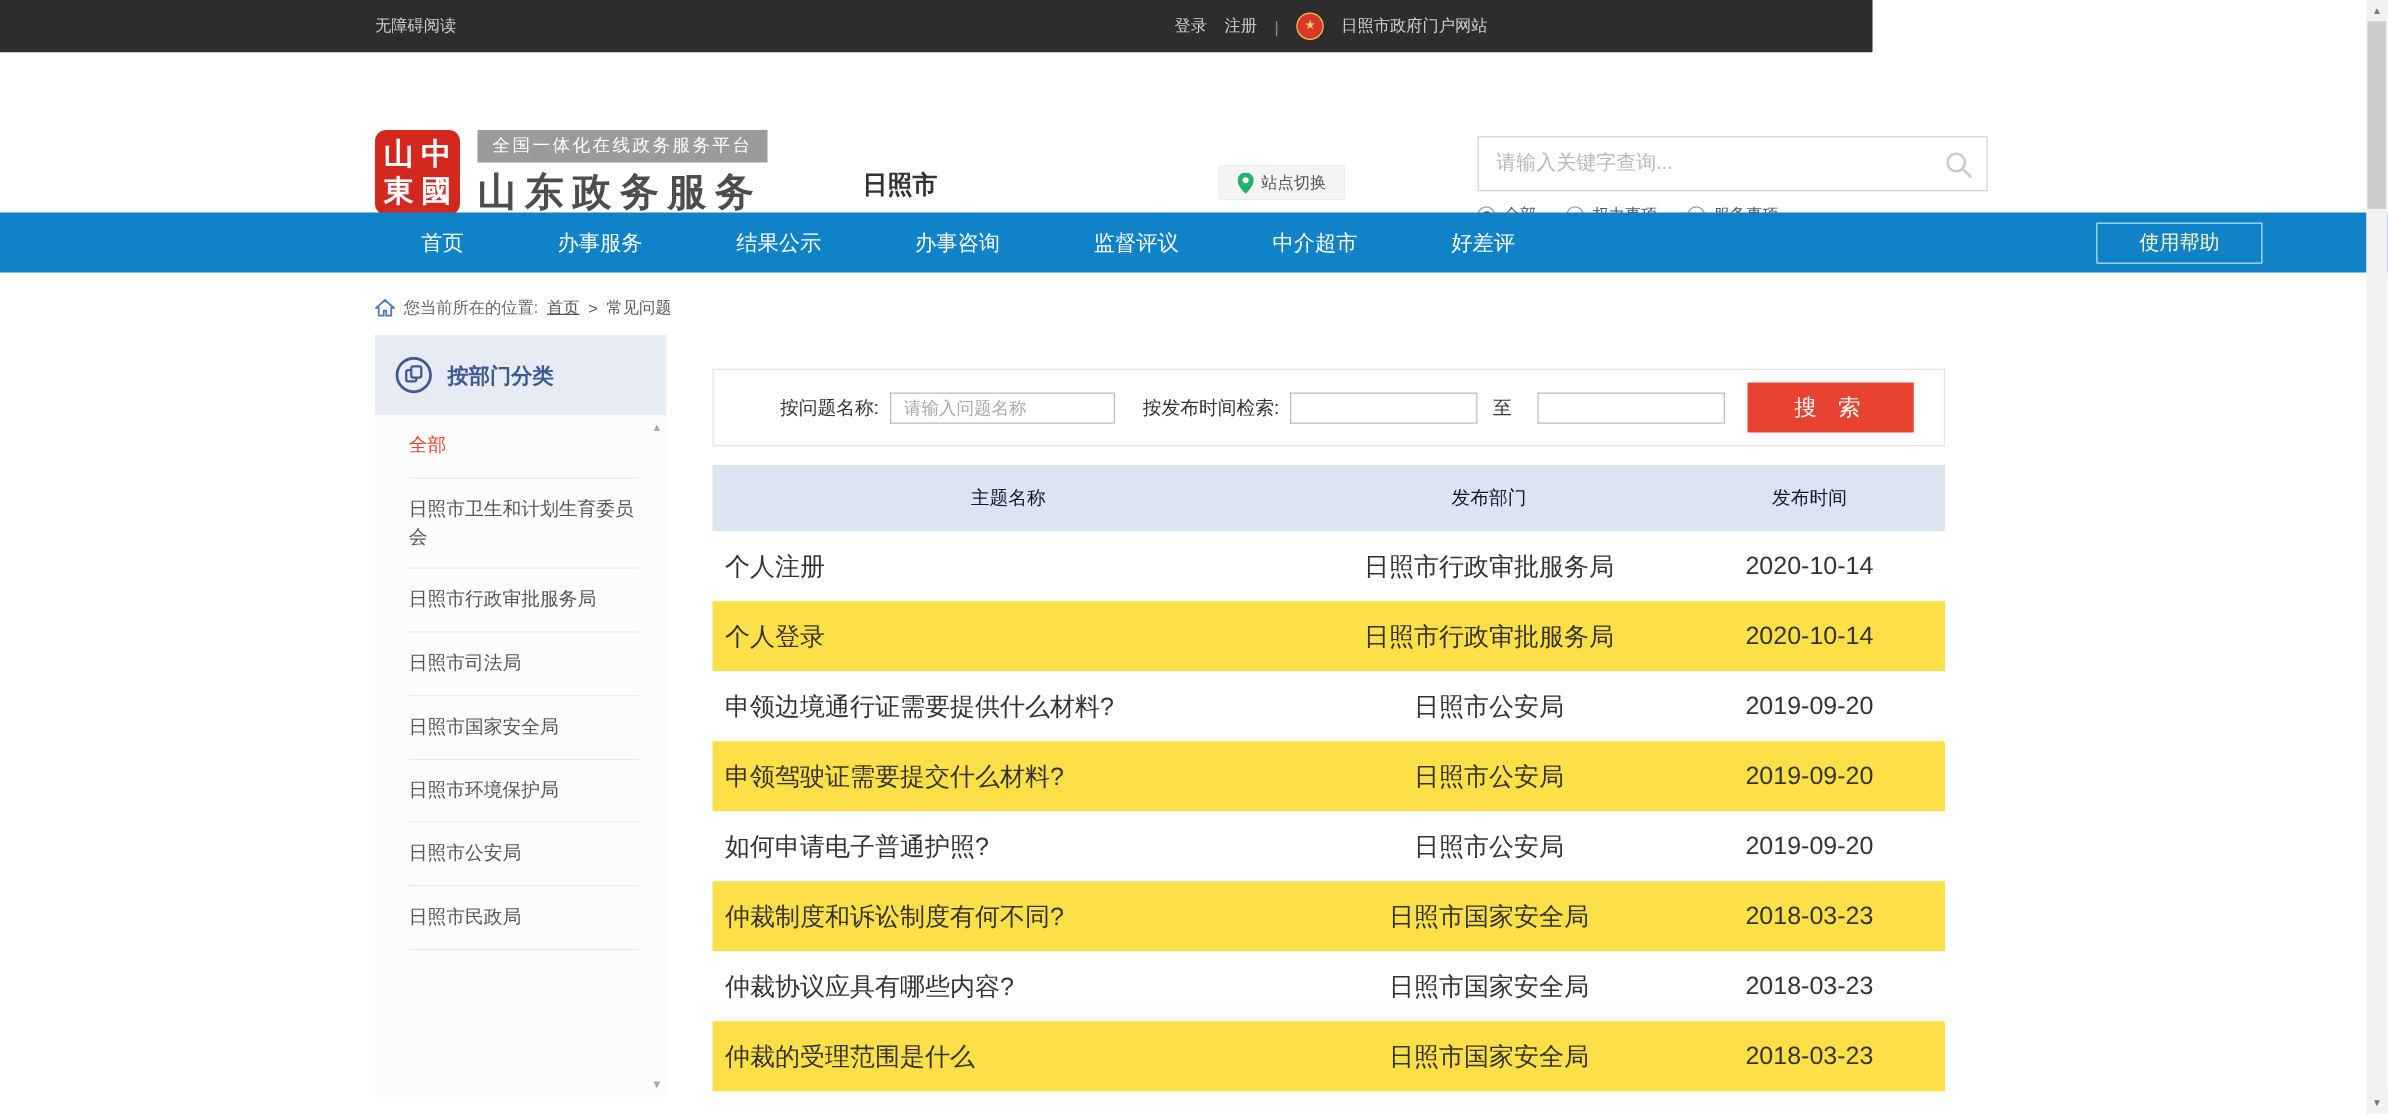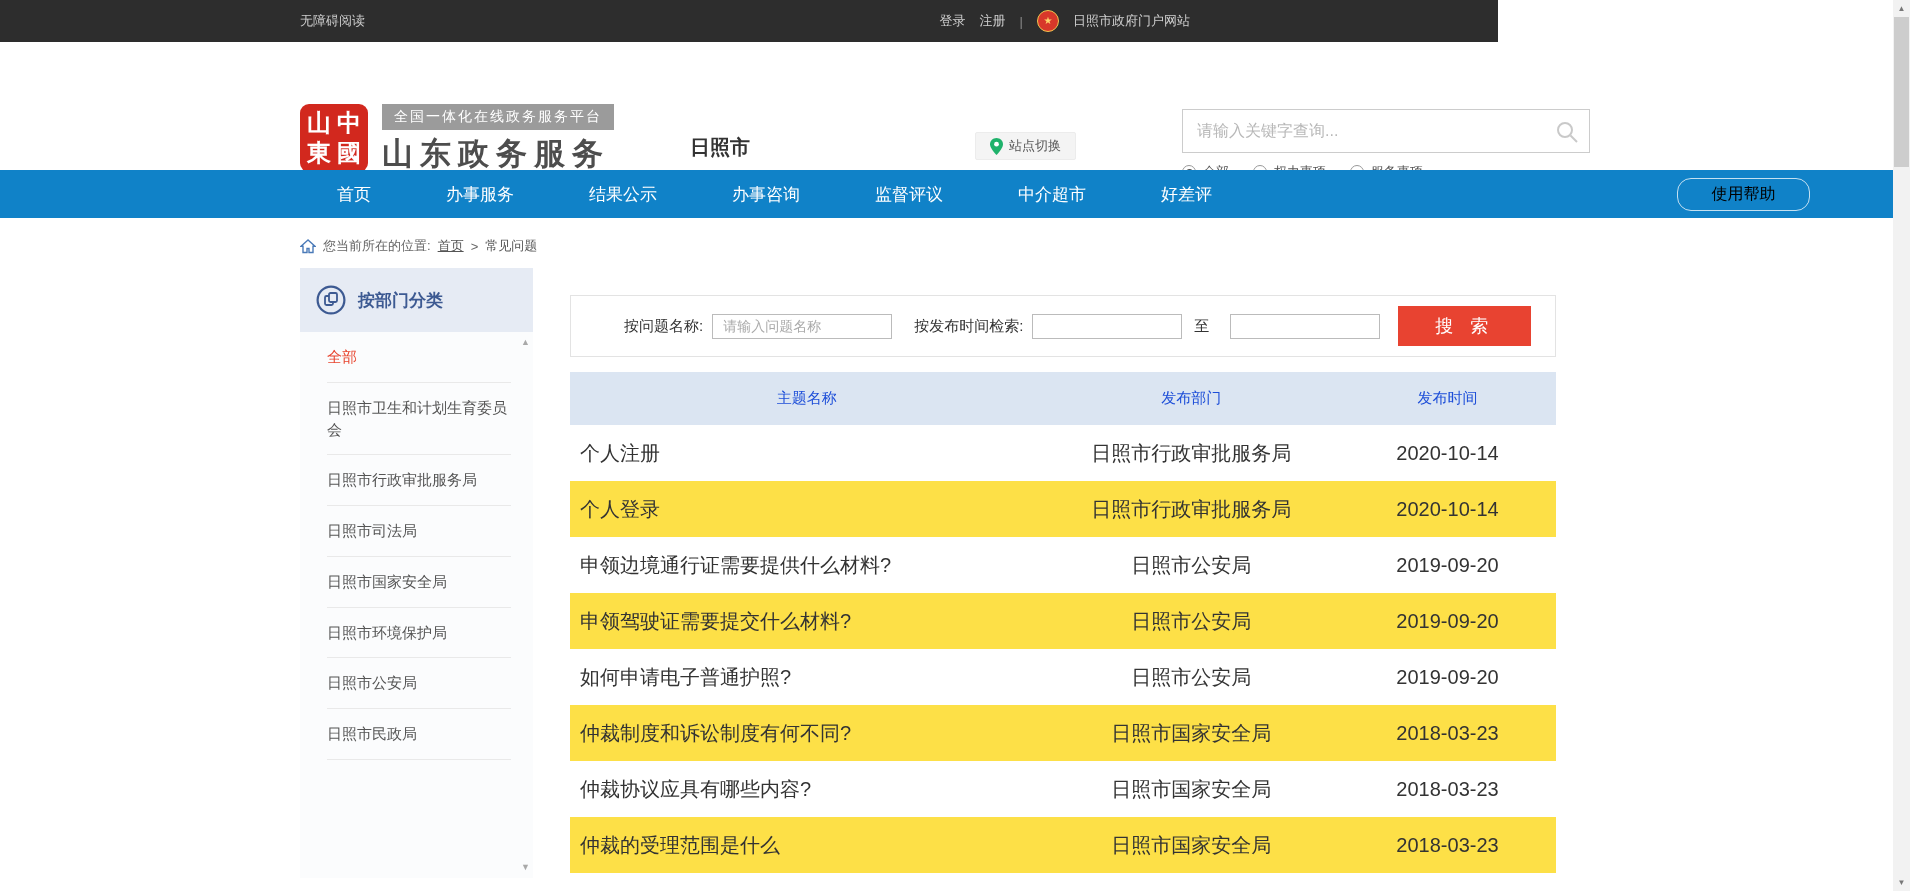--- a/index.html
+++ b/index.html
@@ -43,22 +43,22 @@
   .radio { width:14px; height:14px; border-radius:50%; border:1px solid #999; background:#fff;
     display:inline-flex; align-items:center; justify-content:center; }
   .radio.sel::after { content:""; width:7px; height:7px; border-radius:50%; background:#4d4d4d; }
 
   
   .navbar { position:absolute; left:0; top:170px; width:1910px; height:48px; background:#1082c8; }
   .nav-list { position:absolute; left:337px; top:0; height:48px; display:flex; gap:75px;
     list-style:none; align-items:center; }
   .nav-list li { color:#fff; font-size:17px; cursor:pointer; white-space:nowrap; }
   .help-btn { position:absolute; right:100px; top:8px; width:133px; height:33px;
-    background:transparent; border:1px solid rgba(255,255,255,.75); border-radius:14px;
-    color:#000000; font-size:16px; cursor:pointer; font-family:inherit; }
+    background:transparent; border:1px solid rgba(255,255,255,.75); border-radius:1px;
+    color:#fef9c3; font-size:16px; cursor:pointer; font-family:inherit; }
 
   
   .breadcrumb { position:absolute; left:300px; top:232px; height:28px;
     display:flex; align-items:center; gap:7px; font-size:13px; color:#666; }
   .breadcrumb .crumb { color:#555; }
 
   
   .content { position:absolute; left:300px; top:268px; width:1256px; height:610px; }
   .sidebar { position:absolute; left:0; top:0; width:233px; height:610px; background:#fbfcfd; }
   .side-header { height:64px; background:#e6ebf4; display:flex; align-items:center; padding-left:16px; gap:12px; }
@@ -79,21 +79,21 @@
   .f-input::placeholder { color:#aaa; }
   .name-input { width:180px; margin:0 22px 0 9px; }
   .date-input { width:150px; margin-left:9px; }
   .to { font-size:15px; color:#333; margin:0 12px; }
   .search-btn { margin-left:18px; width:133px; height:40px; background:#e84331; color:#fff;
     border:none; font-size:18px; letter-spacing:6px; cursor:pointer; font-family:inherit; }
 
   .table { margin-top:15px; width:986px; }
   .t-row { display:flex; align-items:center; }
   .t-head { height:53px; background:#dbe5f2; }
-  .t-head .c { color:#1d4ed8; font-size:15px; }
+  .t-head .c { color:#0f172a; font-size:15px; }
   .t-body .t-row { height:56px; background:#fff; font-size:20px; color:#333; }
   .t-body .t-row.alt { background:#fde047; }
   .c1 { width:48%; text-align:center; }
   .t-body .c1 { text-align:left; padding-left:10px; cursor:pointer; }
   .c2 { width:30%; text-align:center; }
   .c3 { width:22%; text-align:center; }
 
   
   .scrollbar { position:absolute; right:0; top:0; width:17px; height:891px; background:#f2f2f2; }
   .sb-arrow { position:absolute; left:0; width:17px; height:17px; display:flex;

